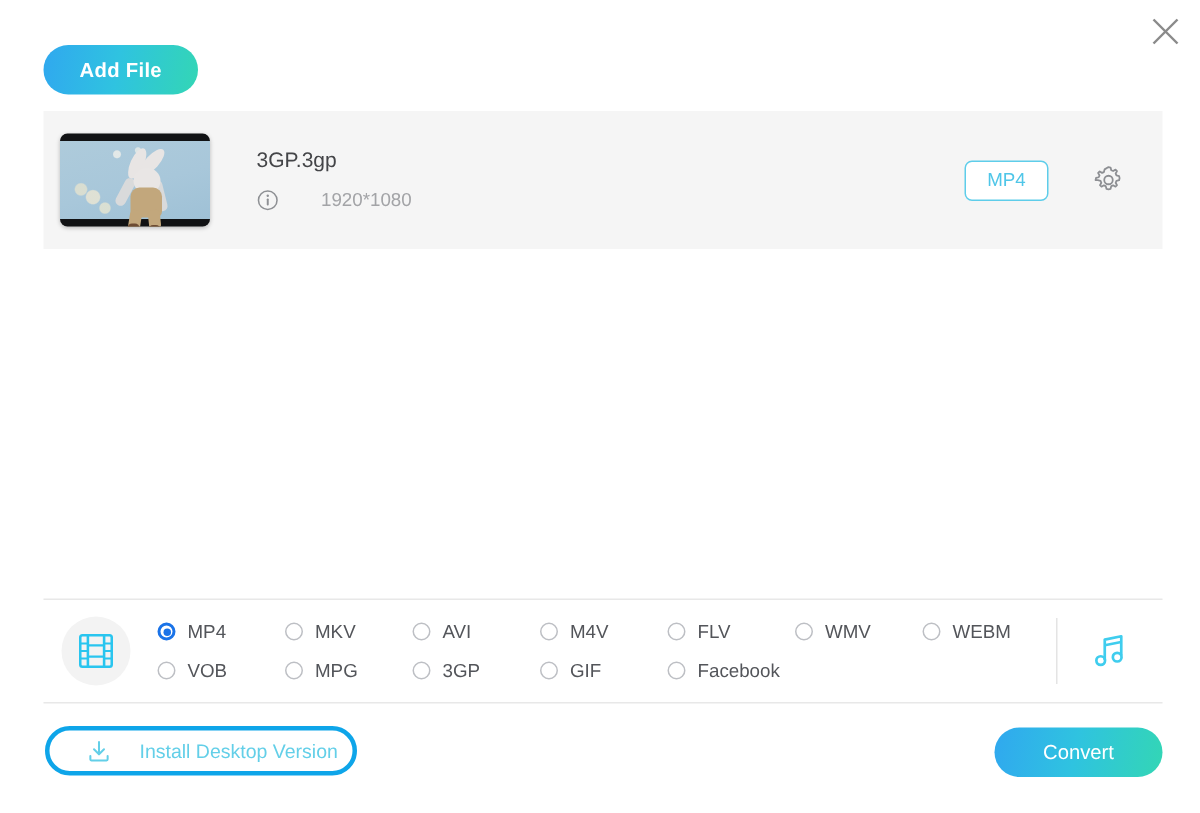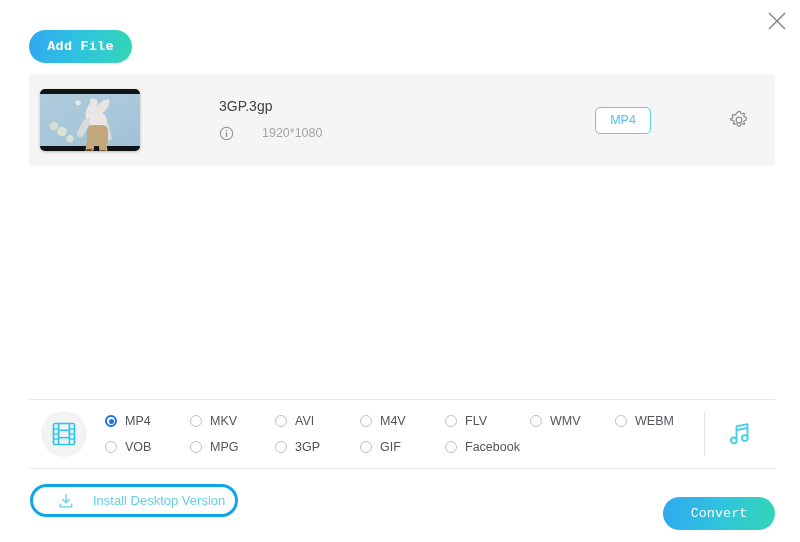--- a/index.html
+++ b/index.html
@@ -37,21 +37,21 @@
   .addfile-wrap {
     position: absolute;
     top: 30px;
     left: 29px;
   }
   .btn-gradient {
     background: linear-gradient(100deg, #30a8ef 0%, #2fc3e0 48%, #33d6b5 100%);
     border: none;
     border-radius: 999px;
     color: #ffffff;
-    font-family: Liberation Mono, monospace;
+    font-family: Liberation Sans, sans-serif;
     cursor: pointer;
     display: flex;
     align-items: center;
     justify-content: center;
   }
   .add-file-btn {
     width: 103px;
     height: 33px;
     font-size: 13.5px;
     font-weight: bold;
@@ -65,21 +65,20 @@
     left: 29px;
     width: 746px;
   }
   .file-row {
     position: relative;
     height: 92px;
     background: #f5f5f5;
     display: flex;
     align-items: center;
     padding: 0 0 0 11px;
-    gap: 48px;
   }
   .thumb {
     width: 100px;
     height: 62px;
     border-radius: 5px;
     background: #111214;
     overflow: hidden;
     flex: none;
     position: relative;
     box-shadow: 0 1px 3px rgba(0,0,0,.25);
@@ -297,21 +296,20 @@
     color: #63cfe8;
     line-height: 1;
   }
   .convert-btn {
     position: absolute;
     right: 25px;
     top: 485px;
     width: 112px;
     height: 33px;
     font-size: 13.5px;
-    margin-top: 12px;
   }
 </style>
 </head>
 <body>
 
 <div class="app">
 
   <div class="close-btn">
     <svg width="22" height="22" viewBox="0 0 22 22">
       <line x1="3" y1="3" x2="19" y2="19" stroke="#8a8a8a" stroke-width="1.6"></line>

